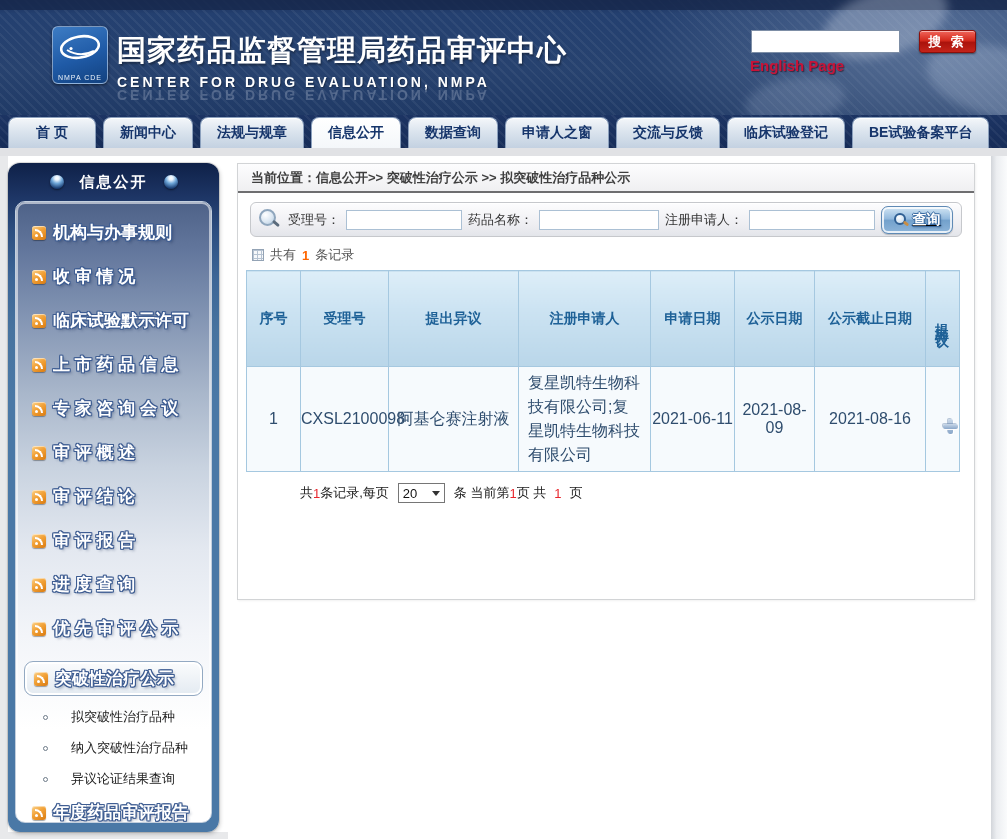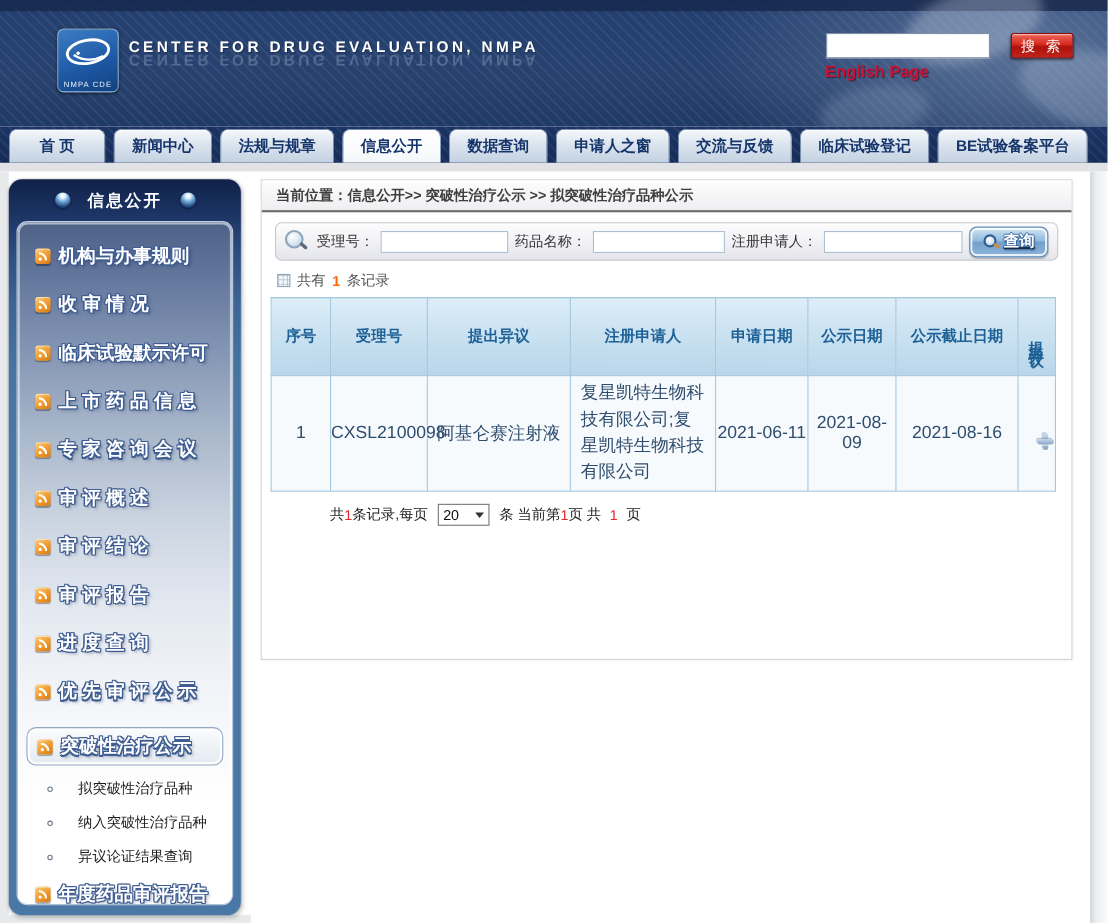--- a/index.html
+++ b/index.html
@@ -31,21 +31,21 @@
   .title-wrap { position:absolute; left:117px; top:31px; color:#fff; }
   .site-title { font-size:29px; font-weight:bold; letter-spacing:1px; white-space:nowrap;
     text-shadow:1px 2px 2px rgba(0,0,0,.35); }
   .site-subtitle { margin-top:3px; font-size:14px; font-weight:bold; letter-spacing:3px;
     white-space:nowrap; text-shadow:1px 1px 1px rgba(0,0,0,.3); }
   .site-subtitle.reflect { margin-top:-3px; transform:scaleY(-1); opacity:.3; color:#b9c3d6; text-shadow:none; }
 
   .hdr-search-input { position:absolute; left:751px; top:30px; width:149px; height:23px;
     border:1px solid #7d8ea6; background:#fff; padding:0 4px; font-size:13px; }
   .hdr-search-btn { position:absolute; left:919px; top:30px; width:57px; height:23px;
-    border:1px solid #8c0f0b; border-radius:3px; color:#fff; font-size:13px; font-weight:normal;
+    border:1px solid #8c0f0b; border-radius:3px; color:#fff; font-size:13px; font-weight:bold;
     letter-spacing:3px; cursor:pointer;
     background:linear-gradient(180deg,#f0655a 0%,#d42a1d 45%,#ab130c 55%,#c3231a 100%);
     box-shadow:inset 0 1px 0 rgba(255,255,255,.5), 0 1px 2px rgba(0,0,0,.5); }
   .english-link { position:absolute; left:750px; top:57px; font-size:15px; font-weight:bold;
     color:#c81338; text-shadow:1px 1px 1px rgba(40,0,10,.55); cursor:pointer; text-decoration:none; }
 
   
   .navbar { position:relative; height:33px; display:flex; align-items:flex-end; gap:7px;
     padding-left:8px;
     background:
@@ -139,21 +139,21 @@
   .count-row { margin:9px 0 6px 14px; display:flex; align-items:center; gap:6px;
     font-size:13px; color:#555; }
   .grid-icon { width:12px; height:12px; border:1px solid #93a3b5; background-color:#f6f8fa;
     background-image:linear-gradient(#b6c3d2 1px, transparent 1px),
       linear-gradient(90deg,#b6c3d2 1px, transparent 1px);
     background-size:4px 4px; }
   .count-num { color:#ff6600; font-weight:bold; }
 
   table.results { margin-left:8px; border-collapse:collapse; table-layout:fixed; width:713px; }
   .results th, .results td { border:1px solid #a5c8e0; }
-  .results thead th { height:71px; font-size:14px; font-weight:bold; color:#1e6197;
+  .results thead th { height:96px; font-size:14px; font-weight:bold; color:#1e6197;
     text-align:center; vertical-align:middle;
     background:linear-gradient(180deg,#ddeef8 0%,#cce3f2 40%,#b9d6e9 100%); }
   .results tbody td { height:66px; background:#f6fafd; color:#2f4d6e; font-size:16px;
     text-align:center; vertical-align:middle; }
   .results td.applicant { text-align:left; padding:4px 9px; line-height:1.5; }
   .th-vert { display:inline-block; writing-mode:vertical-rl; text-orientation:upright;
     letter-spacing:3px; }
   .plus-icon { position:relative; width:15px; height:15px; margin:0 auto; cursor:pointer; }
   .plus-icon::before, .plus-icon::after { content:""; position:absolute; border-radius:2px;
     background:linear-gradient(180deg,#c9d8e9 0%,#8aa7c9 100%);
@@ -183,20 +183,21 @@
     <div class="logo-box">
       <svg class="logo-swoosh" viewBox="0 0 46 32">
         <ellipse cx="23" cy="15" rx="19" ry="10.5" fill="none" stroke="#ffffff" stroke-width="2.6" transform="rotate(-10 23 15)"></ellipse>
         <path d="M10 18 q 13 8 27 1" fill="none" stroke="#ffffff" stroke-width="2"></path>
         <circle cx="14" cy="16.5" r="1.6" fill="#ffffff"></circle>
       </svg>
       <div class="logo-caption">NMPA CDE</div>
     </div>
 
     <div class="title-wrap">
+      <div class="site-title">国家药品监督管理局药品审评中心</div>
       <div class="site-subtitle">CENTER  FOR  DRUG  EVALUATION,  NMPA</div>
       <div class="site-subtitle reflect">CENTER  FOR  DRUG  EVALUATION,  NMPA</div>
     </div>
 
     <input class="hdr-search-input" style="">
     <button class="hdr-search-btn">搜 索</button>
     <a class="english-link">English Page</a>
   </header>
 
   <nav class="navbar">

